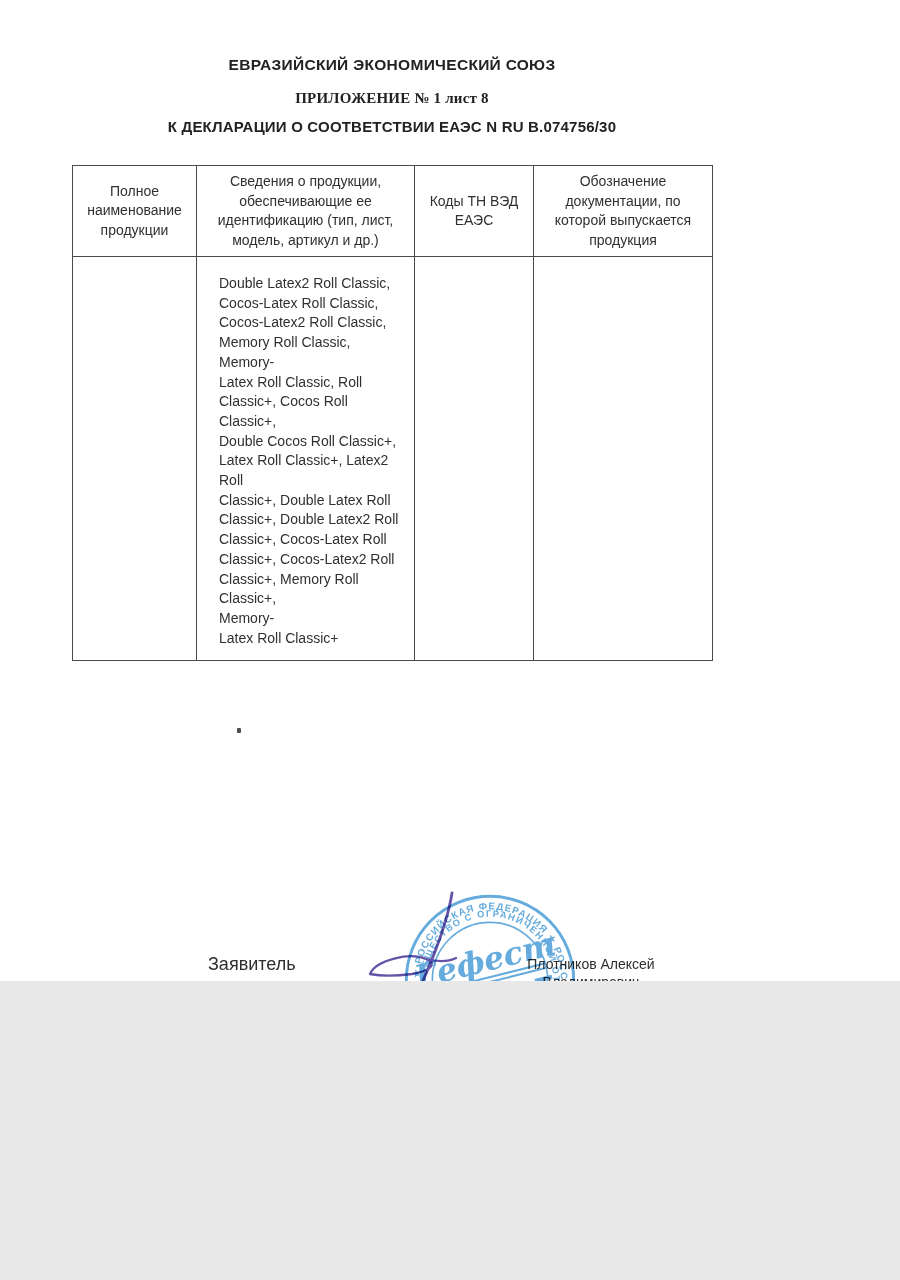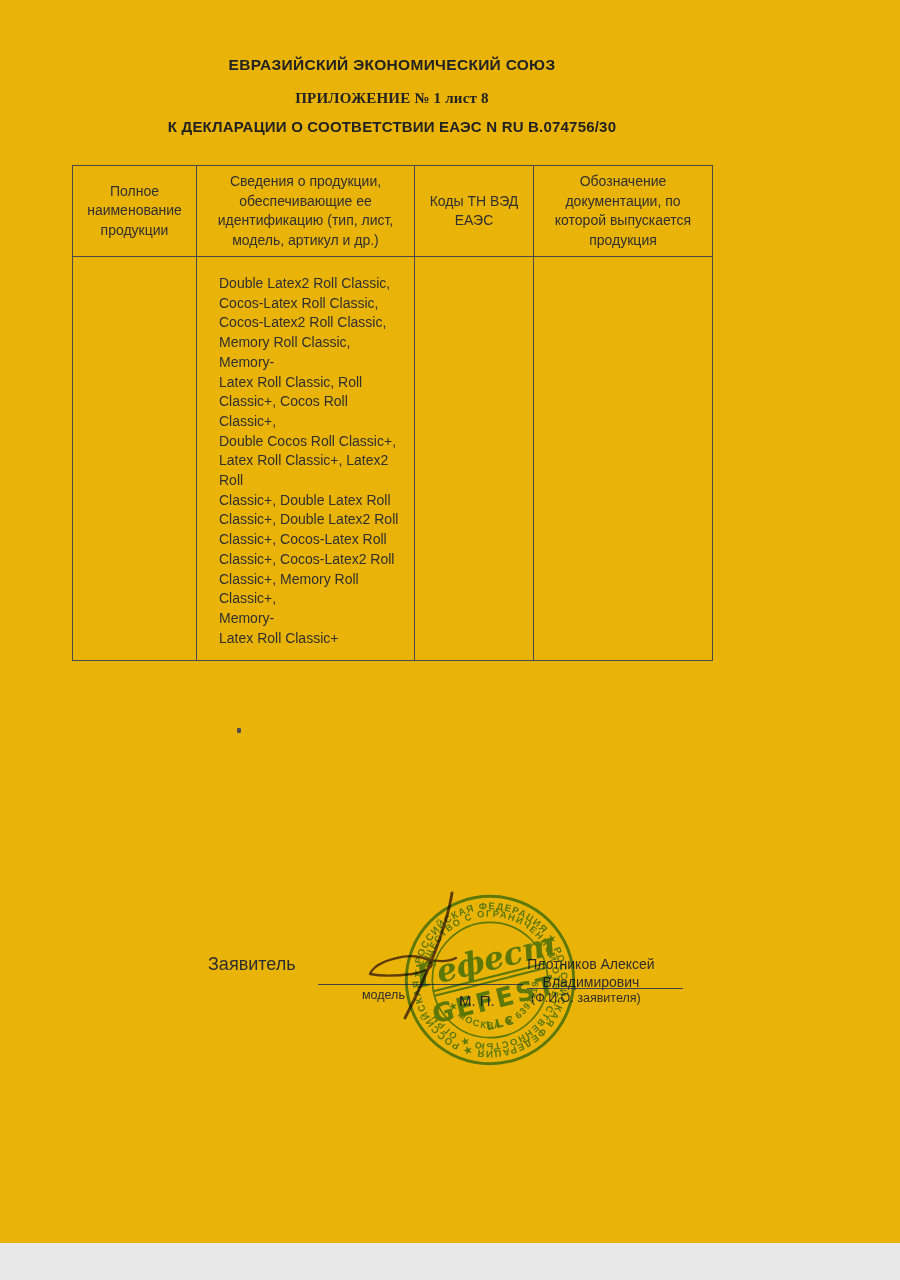--- a/index.html
+++ b/index.html
@@ -1,18 +1,18 @@
 <!DOCTYPE html>
 <html><head>
 <meta charset="utf-8">
 <style>
   html,body { margin:0; padding:0; background:#e8e8e8; }
   .page {
-    position:relative; width:900px; height:1243px; margin:0 auto;
-    background:#eab308; overflow:hidden;
+    position:relative; width:900px; height:981px; margin:0 auto;
+    background:#ffffff; overflow:hidden;
     font-family:"Liberation Sans", sans-serif; color:#2b2b2b;
   }
   
   .doc-header { position:absolute; left:72px; top:0; width:640px; }
   .doc-header .hline {
     position:absolute; left:0; right:0; text-align:center;
     font-weight:bold; color:#222; white-space:nowrap;
   }
   .h1 { top:56px;  font-size:15.5px; letter-spacing:0.3px; }
   .h2 { top:90px;  font-size:15px;   letter-spacing:0.2px;font-family:Liberation Serif, serif; }

